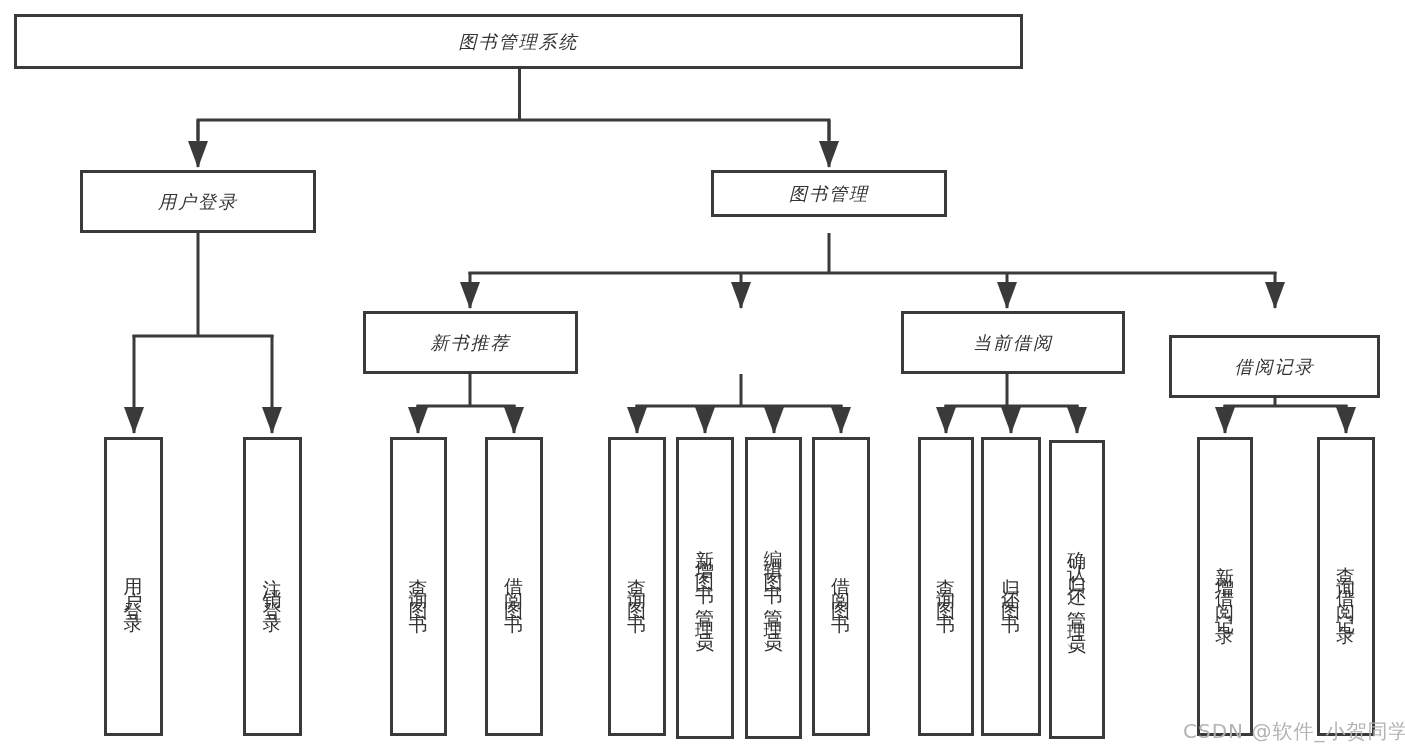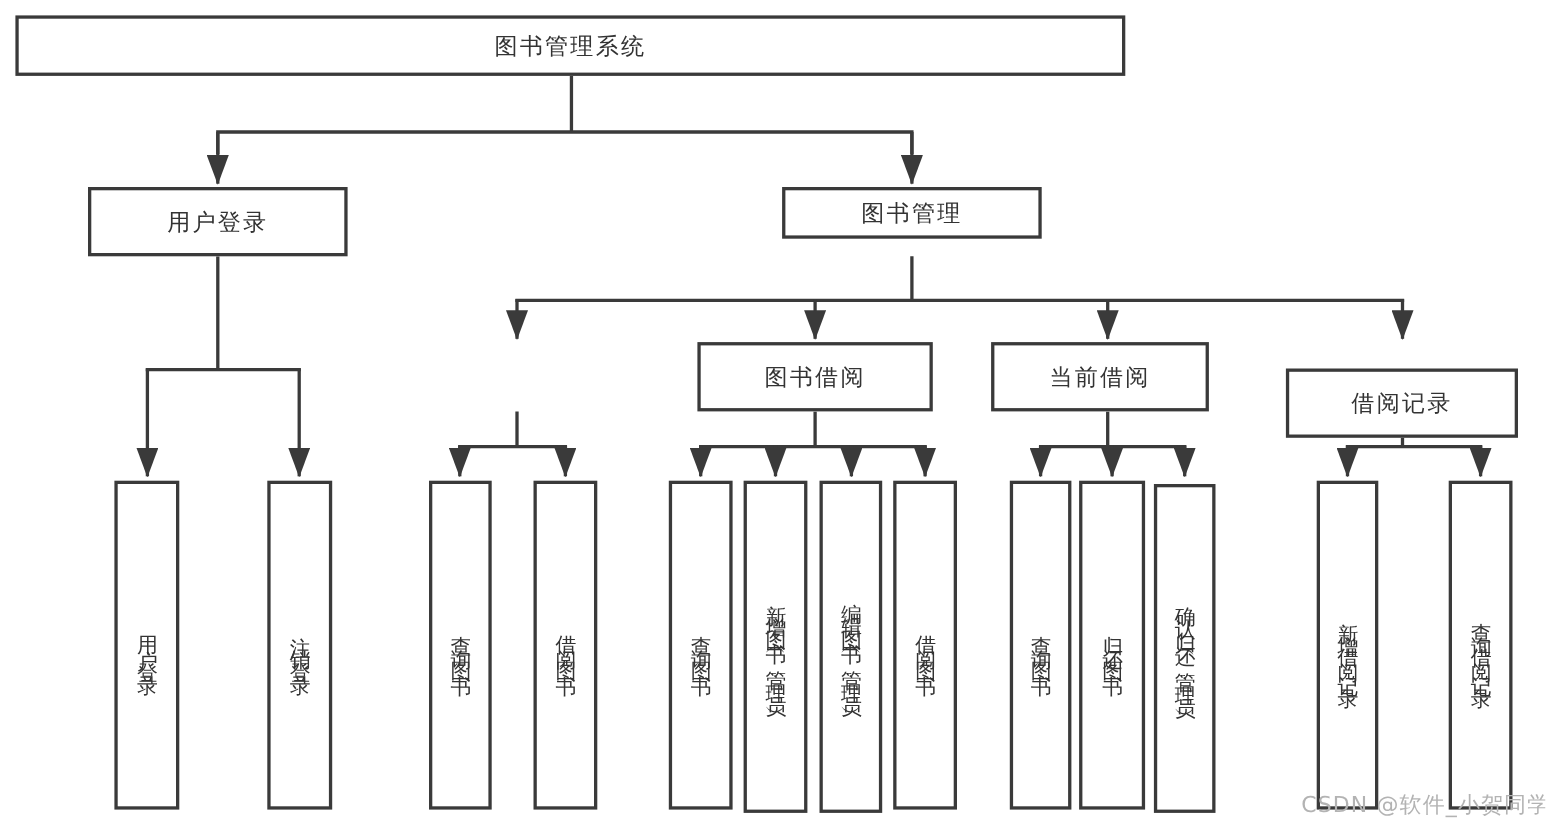--- a/index.html
+++ b/index.html
@@ -25,23 +25,24 @@
     box-sizing: border-box;
     border: 3px solid #3a3a3a;
     background: #ffffff;
     display: flex;
     align-items: center;
     justify-content: center;
     color: #333333;
     z-index: 2;
   }
   .box.h span {
-    font-size: 21px;
+    font-size: 18px;
     letter-spacing: 2px;
     white-space: nowrap;
+    font-style: italic;
   }
   .box.v span {
     writing-mode: vertical-rl;
     text-orientation: mixed;
     font-size: 19px;
     letter-spacing: 12px;
     line-height: 1;
     white-space: nowrap;
   }
   .watermark {
@@ -107,24 +108,24 @@
     <span>图书管理系统</span>
   </div>
 
   <div class="box h" style="left:80px; top:170px; width:236px; height:63px;">
     <span>用户登录</span>
   </div>
   <div class="box h" style="left:711px; top:170px; width:236px; height:47px;">
     <span>图书管理</span>
   </div>
 
-  <div class="box h" style="left:634px; top:311px; width:214px; height:63px;">
-    <span>图书借阅</span>
+  <div class="box h" style="left:363px; top:311px; width:215px; height:63px;">
+    <span>新书推荐</span>
   </div>
-  <div class="box h" style="left:901px; top:311px; width:198px; height:63px;">
+  <div class="box h" style="left:901px; top:311px; width:224px; height:63px;">
     <span>当前借阅</span>
   </div>
   <div class="box h" style="left:1169px; top:311px; width:211px; height:63px;margin-top:24px;">
     <span>借阅记录</span>
   </div>
 
   <div class="box v" style="left:104px; top:437px; width:59px; height:299px;">
     <span>用户登录</span>
   </div>
   <div class="box v" style="left:243px; top:437px; width:59px; height:299px;">

